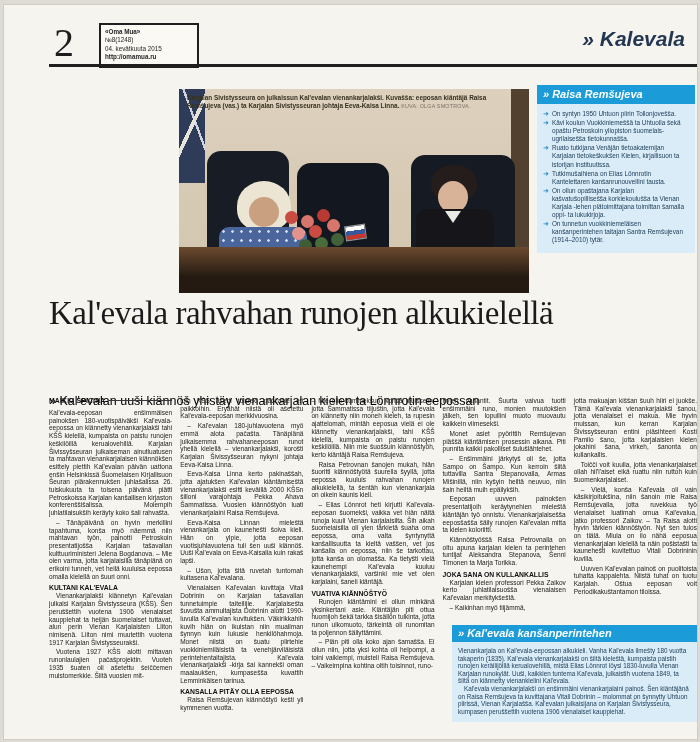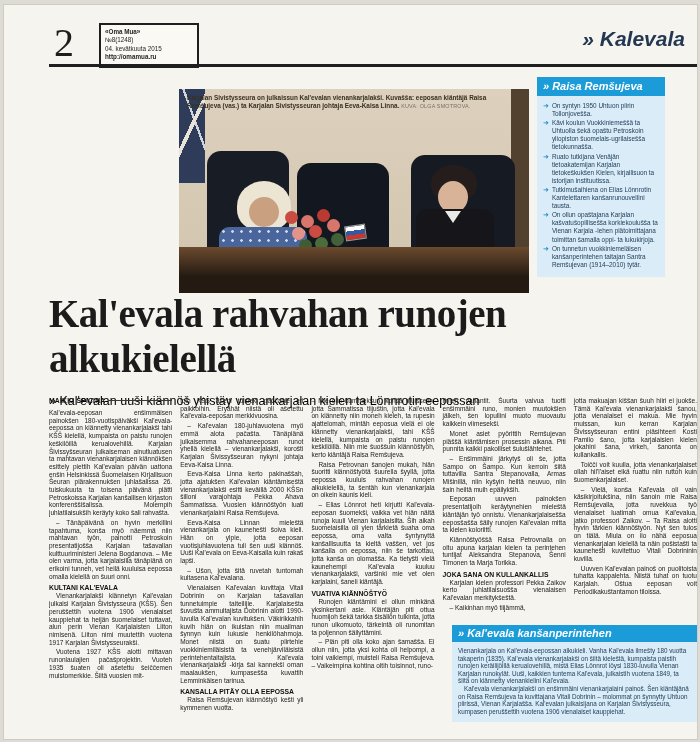--- a/index.html
+++ b/index.html
@@ -33,28 +33,28 @@
   .ph-collar{left:266px;top:122px;width:16px;height:12px;background:#e9e9e6;clip-path:polygon(0 0,100% 0,50% 100%);}
   .ph-flowers{left:106px;top:122px;width:13px;height:13px;border-radius:50%;background:#c94b42;
     box-shadow:16px 4px 0 #d8766d,32px -2px 0 #b83a33,7px 16px 0 #e2948c,24px 14px 0 #c94b42,42px 8px 0 #d8766d,14px 28px 0 #3f5c33,30px 26px 0 #4a6b3a,46px 22px 0 #42603a;}
   .ph-flag{left:166px;top:136px;width:19px;height:13px;transform:rotate(-8deg);border:0.5px solid #9a9a9a;
     background:linear-gradient(#ffffff 33%,#35599e 33%,#35599e 66%,#c8372f 66%);}
   .ph-table{left:0;top:158px;width:350px;height:46px;background:linear-gradient(#6b4a2e,#241a12 65%);}
   .photo-caption{position:absolute;left:8px;top:5px;width:300px;font-size:6.4px;line-height:8px;font-weight:bold;color:#37301f;}
   .photo-credit{font-size:5.4px;color:#7a7264;font-weight:normal;letter-spacing:0.2px;}
 
   
-  .profile-box{position:absolute;left:533px;top:72px;width:128px;}
+  .profile-box{position:absolute;left:533px;top:80px;width:158px;}
   .profile-title{background:#1b9cd8;color:#ffffff;font-style:italic;font-weight:bold;font-size:11px;padding:3px 6px 4px;}
   .profile-body{background:#d9ecf7;padding:6px 6px 7px;}
   .profile-item{display:flex;gap:3px;font-size:6.4px;line-height:8.1px;color:#1c3a57;margin-bottom:1px;}
   .arrow{color:#1b87c9;font-size:7px;flex:none;line-height:8px;}
 
   
-  .headline{position:absolute;left:45px;top:286px;width:632px;font-family:"Liberation Serif",serif;font-weight:bold;font-size:39px;line-height:45px;color:#1b1b1b;letter-spacing:-0.5px;}
+  .headline{position:absolute;left:45px;top:286px;width:632px;font-family:"Liberation Serif",serif;font-weight:normal;font-size:33px;line-height:45px;color:#1b1b1b;letter-spacing:-0.5px;}
   .subhead{position:absolute;left:45px;top:389px;width:645px;font-size:12.5px;font-weight:normal;color:#000000;}
 
   
   .columns{position:absolute;left:45px;top:392px;width:648px;height:344px;display:flex;gap:8px;overflow:hidden;}
   .col{width:123.2px;flex:none;}
   .para{margin:0 0 2px;font-size:6.5px;line-height:7.7px;text-align:justify;color:#1b1b1b;text-indent:7px;}
   .para.noindent{text-indent:0;}
   .col-head{font-size:6.8px;font-weight:bold;margin:4px 0 1px;color:#101010;}
   .byline-row{display:flex;align-items:center;margin-bottom:5px;}
   .byline{font-size:6.8px;font-weight:bold;letter-spacing:0.2px;color:#111;}

